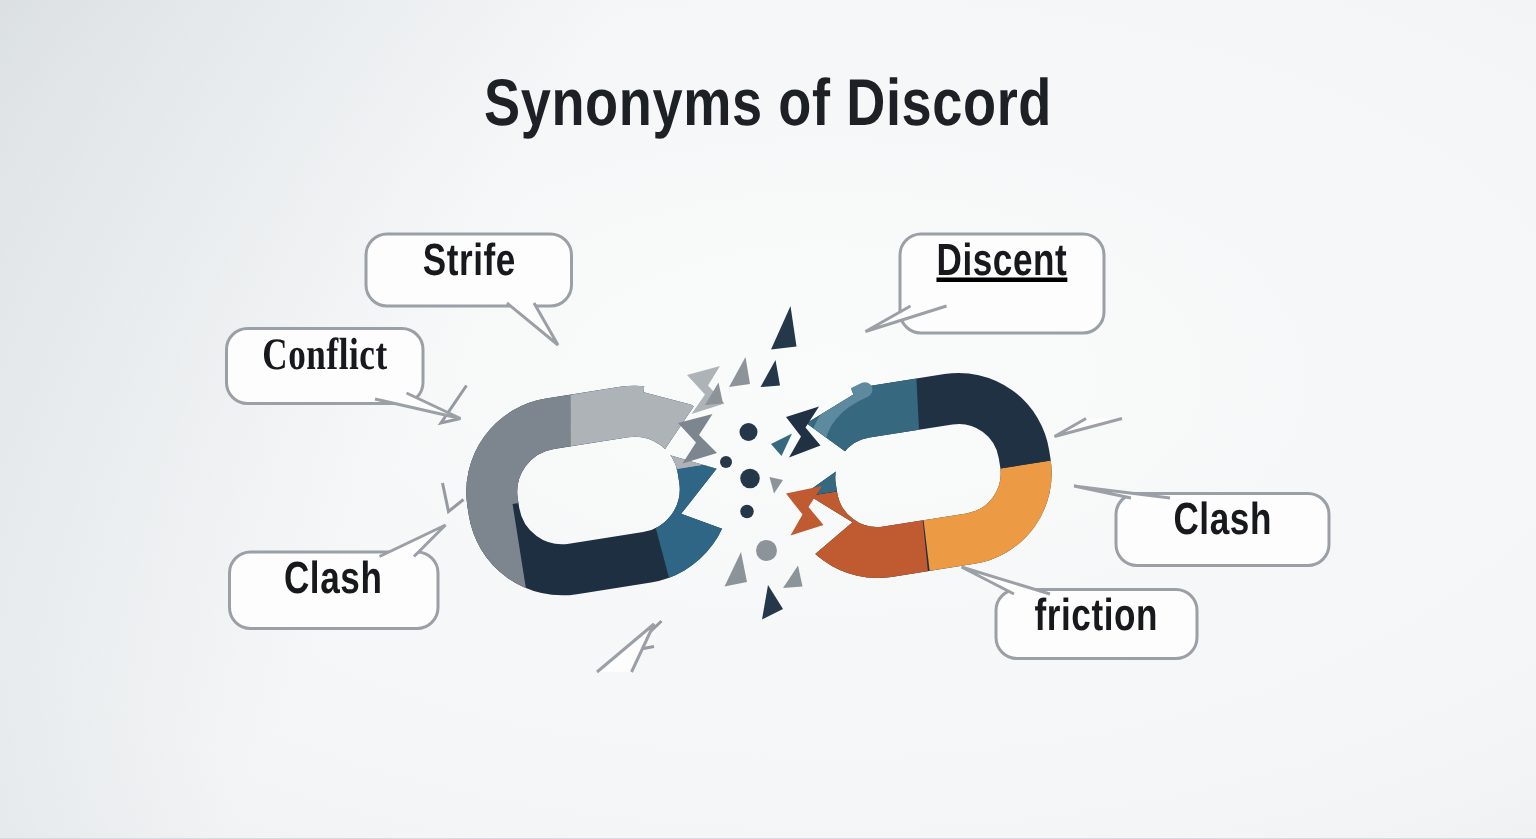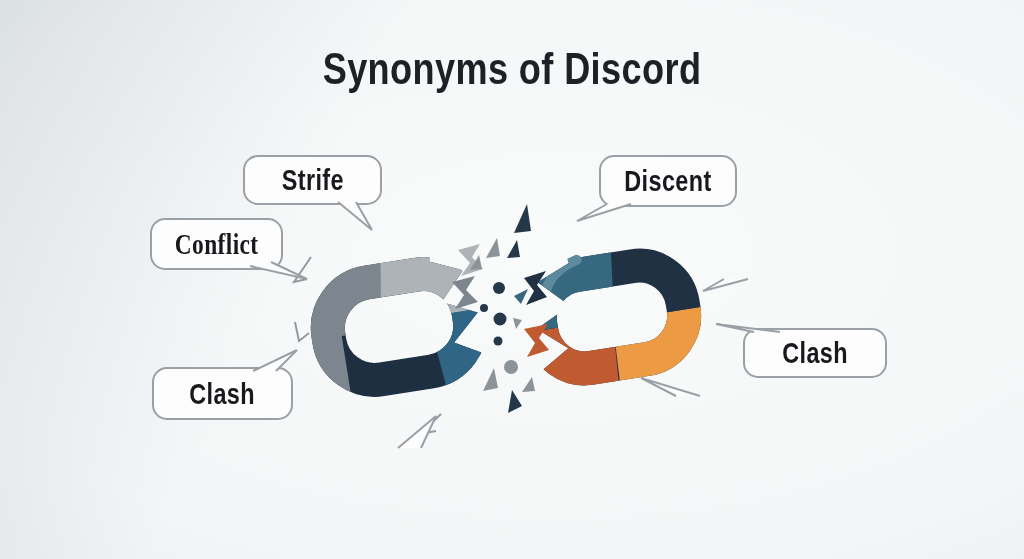--- a/index.html
+++ b/index.html
@@ -13,35 +13,35 @@
   .title{
     position:absolute;top:44px;left:50%;
     transform:translateX(-50%) scaleX(0.82);
     margin:0;font-size:44px;font-weight:bold;letter-spacing:0.5px;
     color:var(--title-text,#1d2125);white-space:nowrap;z-index:2;
   }
   .chain-svg{position:absolute;left:0;top:0;width:1024px;height:559px;z-index:1;}
   .tails-svg{position:absolute;left:0;top:0;width:1024px;height:559px;z-index:3;pointer-events:none;}
   .bubble{
     position:absolute;z-index:2;box-sizing:border-box;
-    display:flex;align-items:center;justify-content:center;
+    display:flex;justify-content:center;
     background:var(--bubble-bg,#fdfdfd);
     border:2px solid var(--bubble-border,#9aa0a5);
     border-radius:15px;
   }
   .bubble .lbl{
     display:block;transform:scaleX(0.78);transform-origin:center;
     font-size:30px;font-weight:bold;white-space:nowrap;
     color:var(--bubble-text,#17191c);letter-spacing:0.5px;
   }
   .b-strife{left:243px;top:155px;width:139px;height:50px;}
   .b-conflict{left:150px;top:218px;width:133px;height:52px;font-family:Liberation Serif, serif;}
   .b-clash-left{left:152px;top:367px;width:141px;height:53px;}
   .b-tension{left:307px;top:444px;width:134px;height:50px;}
-  .b-discent{left:599px;top:155px;width:138px;height:52px;}
+  .b-discent{left:599px;top:155px;width:138px;height:68px;text-decoration:underline;}
   .b-disagreement{left:712px;top:227px;width:185px;height:55px;}
   .b-clash-right{left:743px;top:328px;width:144px;height:50px;}
   .b-friction{left:663px;top:392px;width:136px;height:48px;}
   .ring{fill:none;stroke-width:34;}
   .st-lgray{stroke:var(--link-gray,#7d868e);}
   .st-llight{stroke:var(--link-light-gray,#aeb3b8);}
   .st-lnavy{stroke:var(--link-navy,#1e2f41);}
   .st-lteal{stroke:var(--link-teal,#2f6686);}
   .st-rteal{stroke:var(--rlink-teal,#36687f);}
   .st-rnavy{stroke:var(--rlink-navy,#203144);}
@@ -161,20 +161,23 @@
   </div>
   <div class="bubble b-clash-left">
     <span class="lbl">Clash</span>
   </div>
   <div class="bubble b-discent">
     <span class="lbl">Discent</span>
   </div>
   <div class="bubble b-clash-right">
     <span class="lbl">Clash</span>
   </div>
+  <div class="bubble b-friction">
+    <span class="lbl">friction</span>
+  </div>
 
   <svg class="tails-svg" viewBox="0 0 1024 559">
     <path class="tail" d="M338,202 L372,230 L356,202"></path>
     <path class="tail" d="M250,266 L307,279 L271,262"></path>
     <path class="tail" d="M253,371 L297,350 L276,371"></path>
     <path class="tail" d="M398,448 L436,416 L421,448"></path>
     <path class="tail" d="M631,204 L577,221 L607,204"></path>
     <path class="tail" d="M748,279 L703,291 L724,279"></path>
     <path class="tail" d="M780,332 L716,324 L754,332"></path>
     <path class="tail" d="M700,396 L641,378 L676,396"></path>

